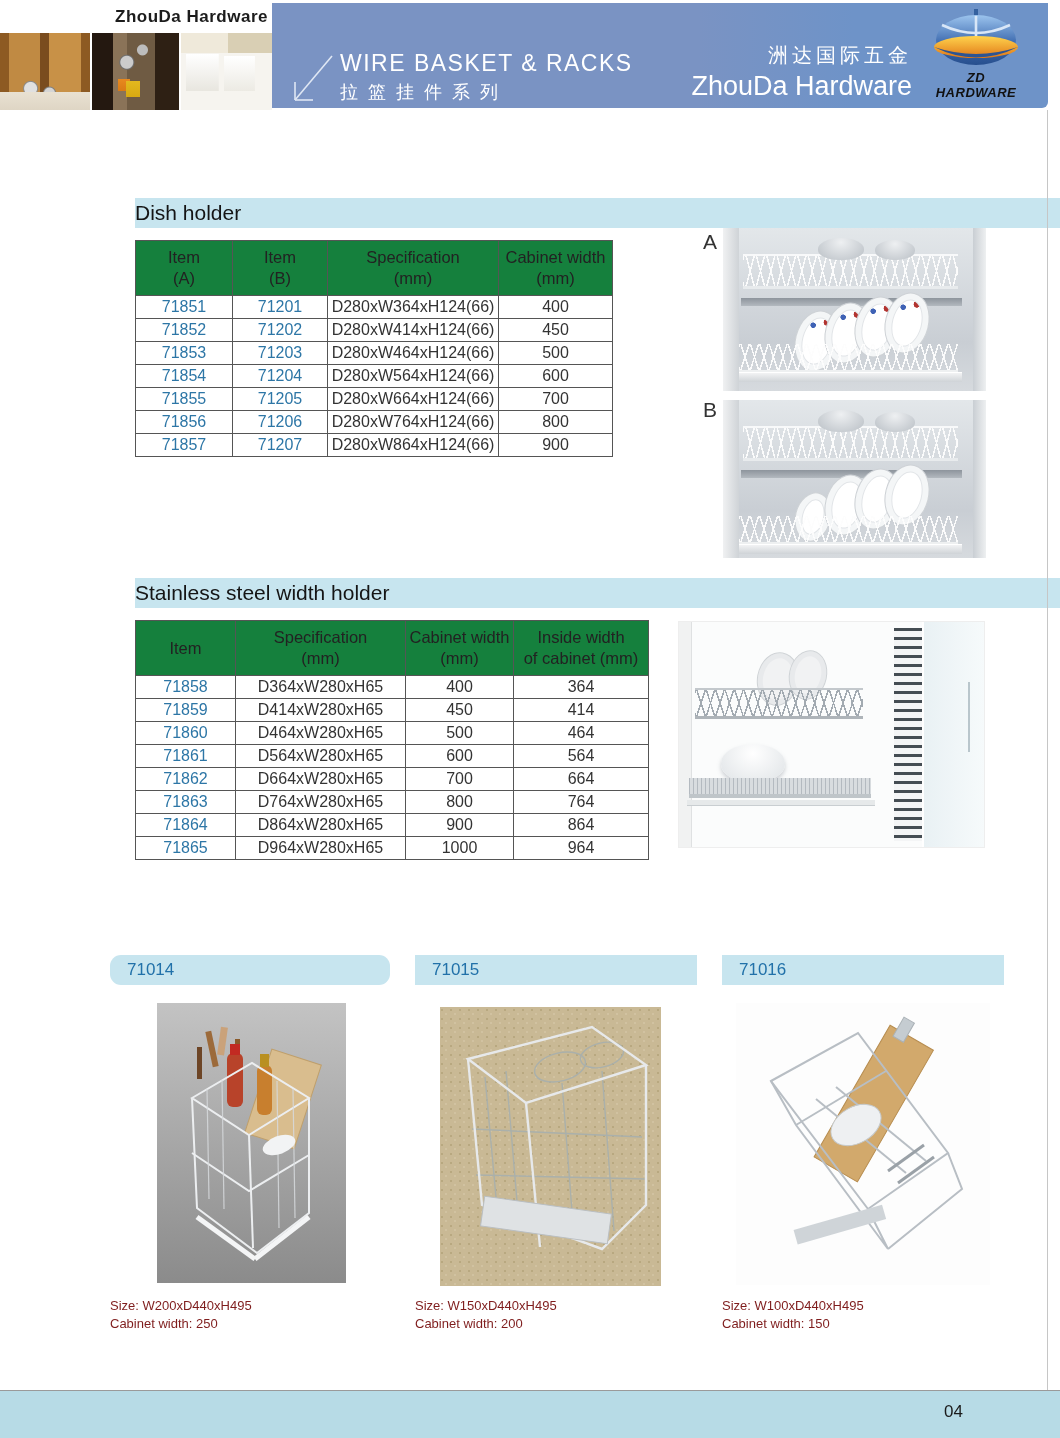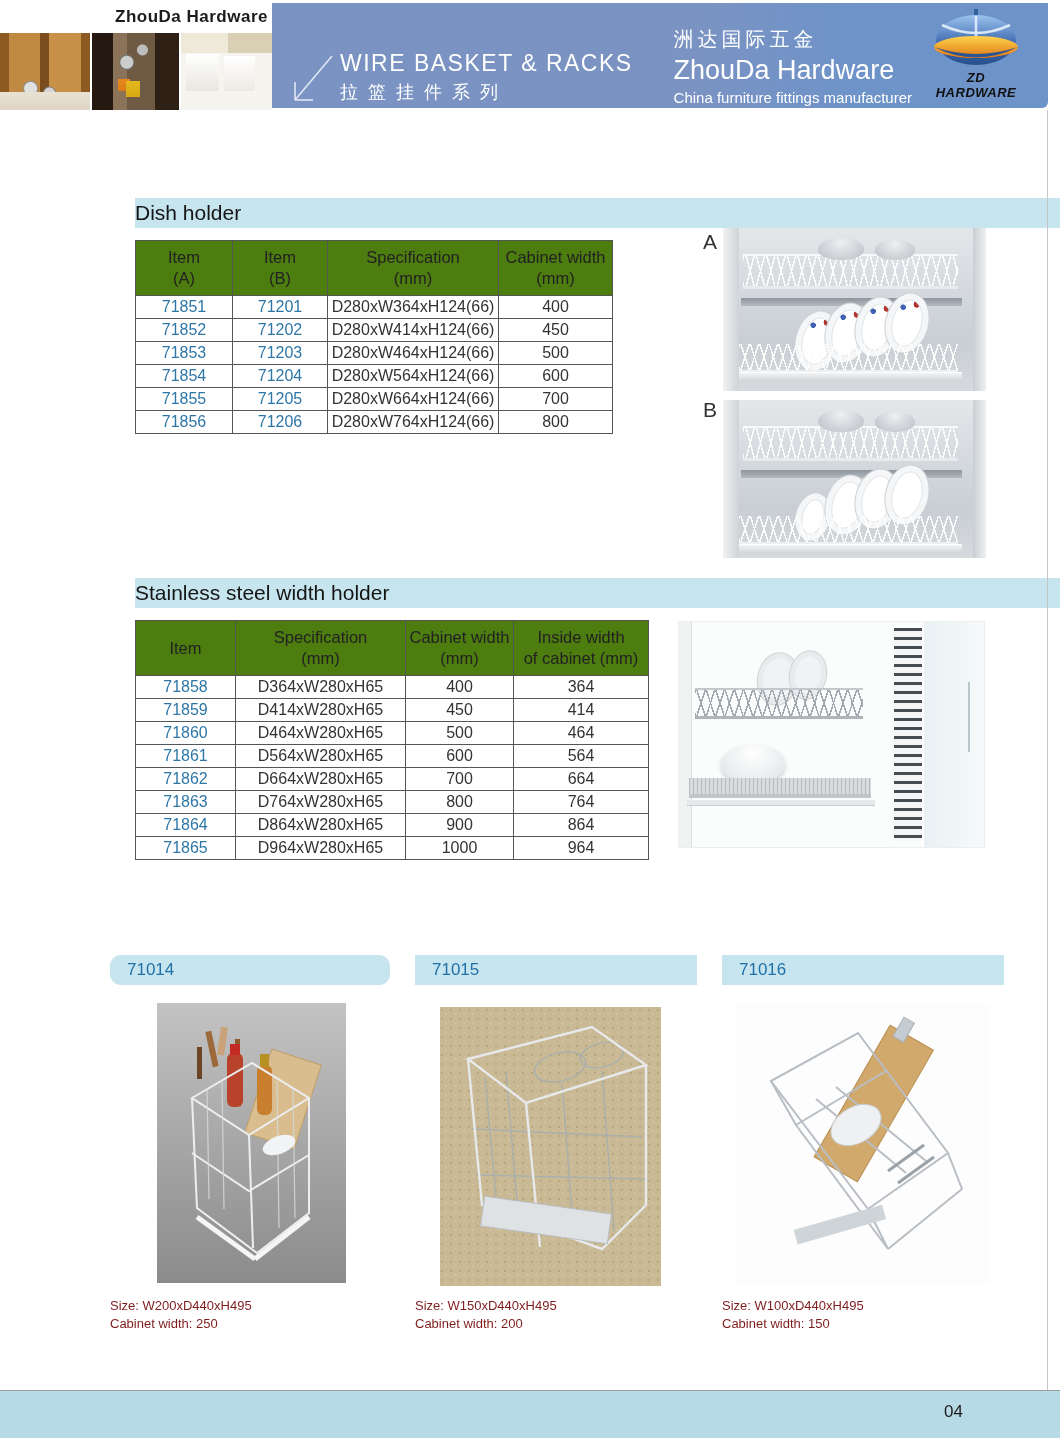--- a/index.html
+++ b/index.html
@@ -34,36 +34,36 @@
       linear-gradient(90deg, rgba(0,0,0,0) 0 52%, #d9cfb4 52% 100%) no-repeat 0 0/100% 26%,
       linear-gradient(#ffffff,#e8e6df) no-repeat 8% 52%/36% 48%,
       linear-gradient(#ffffff,#eceae3) no-repeat 72% 55%/34% 46%,
       linear-gradient(180deg,#efe9da 0 26%,#f6f4ef 26%),
       #f2efe8;}
   .blue-banner{left:272px;top:3px;width:776px;height:105px;
     background:linear-gradient(90deg,#7a93c3 0 55%,#6e93c8 75%);border-radius:0 0 6px 0;}
   .bb-arrow{left:288px;top:52px;}
   .bb-title{left:340px;top:50px;font-size:23px;color:#fff;letter-spacing:1.5px;}
   .bb-sub{left:340px;top:80px;font-size:18px;color:#fff;letter-spacing:10px;}
-  .co-block{right:148px;top:26px;text-align:left;color:#fff;}
+  .co-block{right:148px;top:42px;text-align:right;color:#fff;}
   .co-cn{font-size:20px;letter-spacing:4px;}
   .co-en{font-size:27px;margin-top:2px;}
   .co-tag{font-size:15px;margin-top:3px;}
   .logo{left:926px;top:8px;width:100px;text-align:center;}
   .logo-text{font-size:13px;font-weight:800;font-style:italic;color:#111;letter-spacing:.5px;margin-top:-2px;}
 
   
   .sec-banner{left:135px;width:984px;height:30px;background:#c7e5ef;
     display:flex;align-items:center;box-sizing:border-box;}
   .sec-banner span{font-size:21px;color:#151515;}
 
   
   table{border-collapse:collapse;table-layout:fixed;background:#fff;}
   th,td{border:1px solid #555;text-align:center;vertical-align:middle;padding:0 2px;box-sizing:border-box;}
-  thead th{background:#4d7c0f;font-weight:normal;font-size:16.5px;color:#222;height:55px;line-height:1.25;}
+  thead th{background:#15803d;font-weight:normal;font-size:16.5px;color:#222;height:55px;line-height:1.25;}
   tbody td{font-size:16px;color:#333;height:23px;}
   tbody td.blue{color:#2d76a6;}
   #table1{left:135px;top:240px;width:477px;}
   #table2{left:135px;top:620px;width:513px;}
 
   
   .ab-label{font-size:21px;color:#333;}
   .dishphoto{background:linear-gradient(180deg,#e3e7ea,#c9ced4 70%,#d6dade);overflow:hidden;}
   .dishphoto>div{position:absolute;}
   .dp-sideL{left:0;top:0;width:16px;height:100%;background:linear-gradient(90deg,#f0f1f2,#cfd3d7);}
@@ -239,20 +239,26 @@
         <td class="blue">71205</td>
         <td>D280xW664xH124(66)</td>
         <td>700</td>
       </tr>
       <tr>
         <td class="blue">71856</td>
         <td class="blue">71206</td>
         <td>D280xW764xH124(66)</td>
         <td>800</td>
       </tr>
+      <tr>
+        <td class="blue">71857</td>
+        <td class="blue">71207</td>
+        <td>D280xW864xH124(66)</td>
+        <td>900</td>
+      </tr>
     </tbody>
   </table>
 
 <div class="abs ab-label" style="left:703px;top:230px;">A</div>
 <div class="abs dishphoto" style="left:723px;top:228px;width:263px;height:163px;">
   <div class="dp-sideL"></div>
     <div class="dp-sideR"></div>
   <div class="dp-wiretop"></div>
   <div class="dp-bowl dp-b1"></div>
     <div class="dp-bowl dp-b2"></div>

